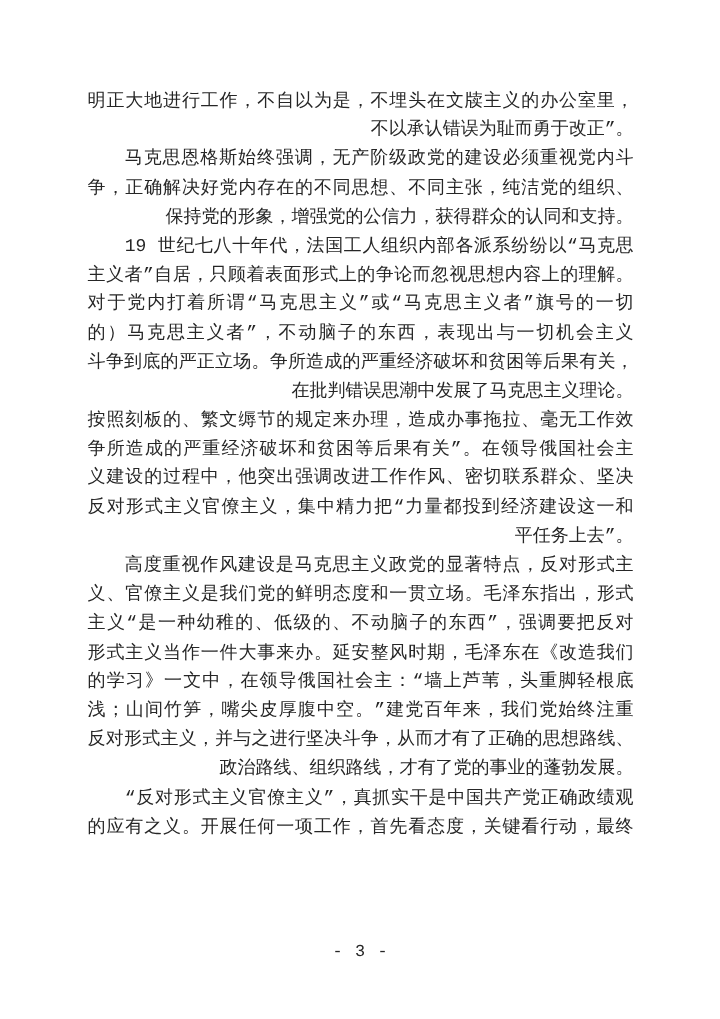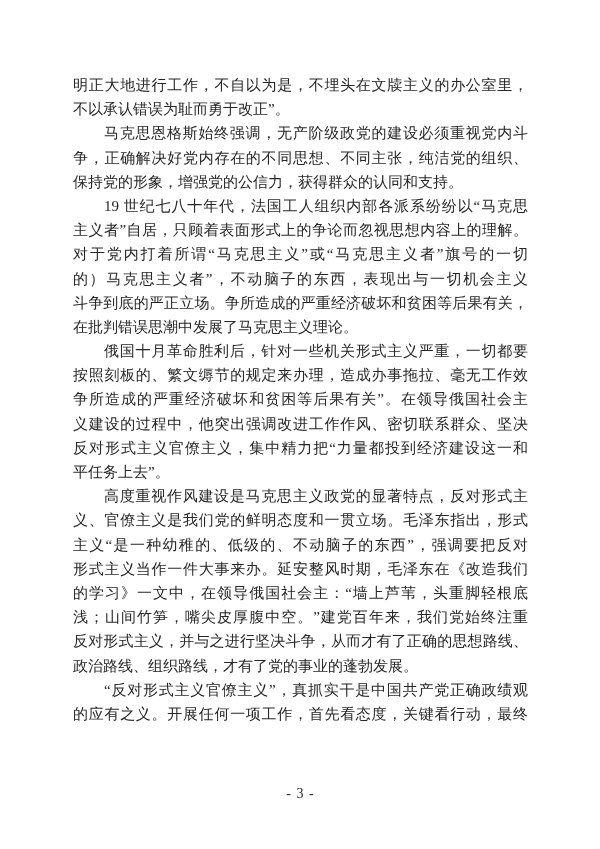--- a/index.html
+++ b/index.html
@@ -12,35 +12,35 @@
     width: 600px;
     height: 849px;
     background: var(--bg-color);
     overflow: hidden;
   }
   .page {
     position: relative;
     width: 524px;
     height: 849px;
     background: var(--bg-color);
-    font-family: Liberation Serif, serif;
+    font-family: Liberation Mono, monospace;
     color: var(--text-color);
   }
   .text-block {
     position: absolute;
     left: 73px;
     top: 73px;
     width: 455px;
   }
   .line {
     height: 24.2px;
     line-height: 24.2px;
     font-size: 15px;
     letter-spacing: 0;
-    text-align: left;
+    text-align: right;
     overflow: visible;
   }
   .line.justify {
     text-align: justify;
     text-align-last: justify;
     text-justify: inter-character;
   }
   .line.indent {
     text-indent: 31px;
   }
@@ -64,21 +64,20 @@
       <div class="line">不以承认错误为耻而勇于改正”。</div>
       <div class="line indent justify">马克思恩格斯始终强调，无产阶级政党的建设必须重视党内斗</div>
       <div class="line justify">争，正确解决好党内存在的不同思想、不同主张，纯洁党的组织、</div>
       <div class="line">保持党的形象，增强党的公信力，获得群众的认同和支持。</div>
       <div class="line indent justify">19 世纪七八十年代，法国工人组织内部各派系纷纷以“马克思</div>
       <div class="line justify">主义者”自居，只顾着表面形式上的争论而忽视思想内容上的理解。</div>
       <div class="line justify">对于党内打着所谓“马克思主义”或“马克思主义者”旗号的一切</div>
       <div class="line justify">的）马克思主义者”，不动脑子的东西，表现出与一切机会主义</div>
       <div class="line justify">斗争到底的严正立场。争所造成的严重经济破坏和贫困等后果有关，</div>
       <div class="line">在批判错误思潮中发展了马克思主义理论。</div>
-      <div class="line indent justify">俄国十月革命胜利后，针对一些机关形式主义严重，一切都要</div>
       <div class="line justify">按照刻板的、繁文缛节的规定来办理，造成办事拖拉、毫无工作效</div>
       <div class="line justify">争所造成的严重经济破坏和贫困等后果有关”。在领导俄国社会主</div>
       <div class="line justify">义建设的过程中，他突出强调改进工作作风、密切联系群众、坚决</div>
       <div class="line justify">反对形式主义官僚主义，集中精力把“力量都投到经济建设这一和</div>
       <div class="line">平任务上去”。</div>
       <div class="line indent justify">高度重视作风建设是马克思主义政党的显著特点，反对形式主</div>
       <div class="line justify">义、官僚主义是我们党的鲜明态度和一贯立场。毛泽东指出，形式</div>
       <div class="line justify">主义“是一种幼稚的、低级的、不动脑子的东西”，强调要把反对</div>
       <div class="line justify">形式主义当作一件大事来办。延安整风时期，毛泽东在《改造我们</div>
       <div class="line justify">的学习》一文中，在领导俄国社会主：“墙上芦苇，头重脚轻根底</div>

